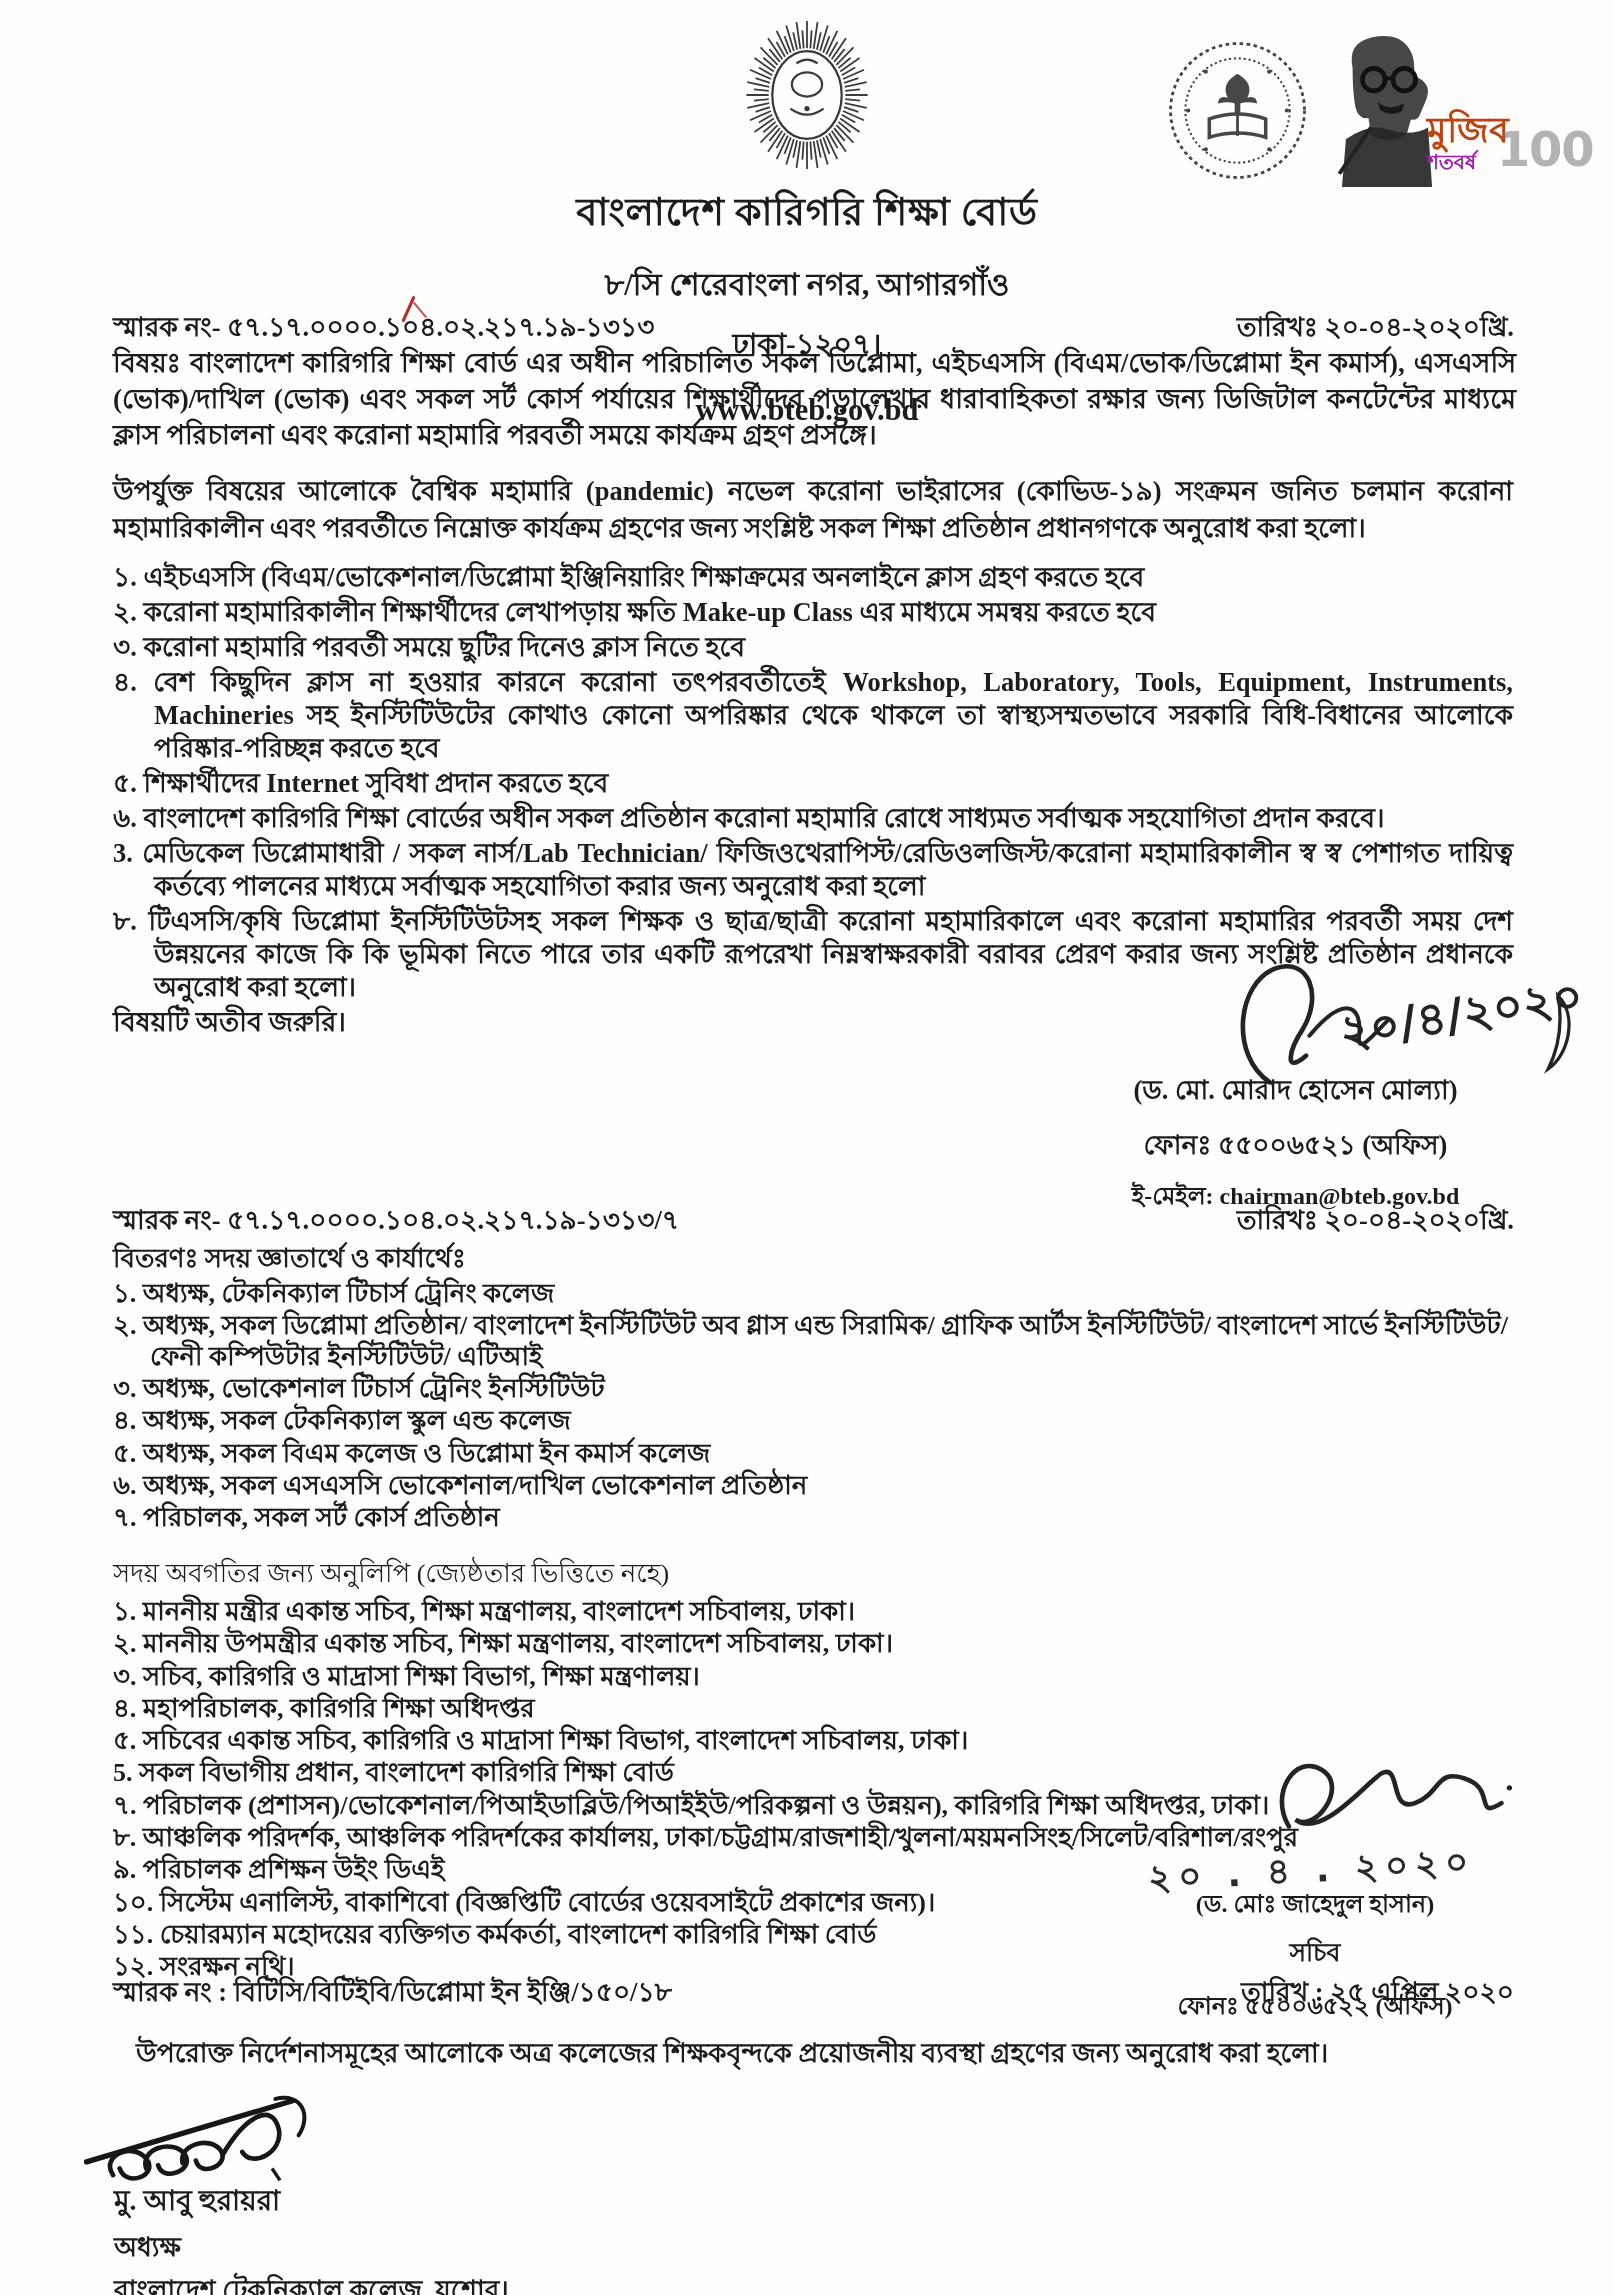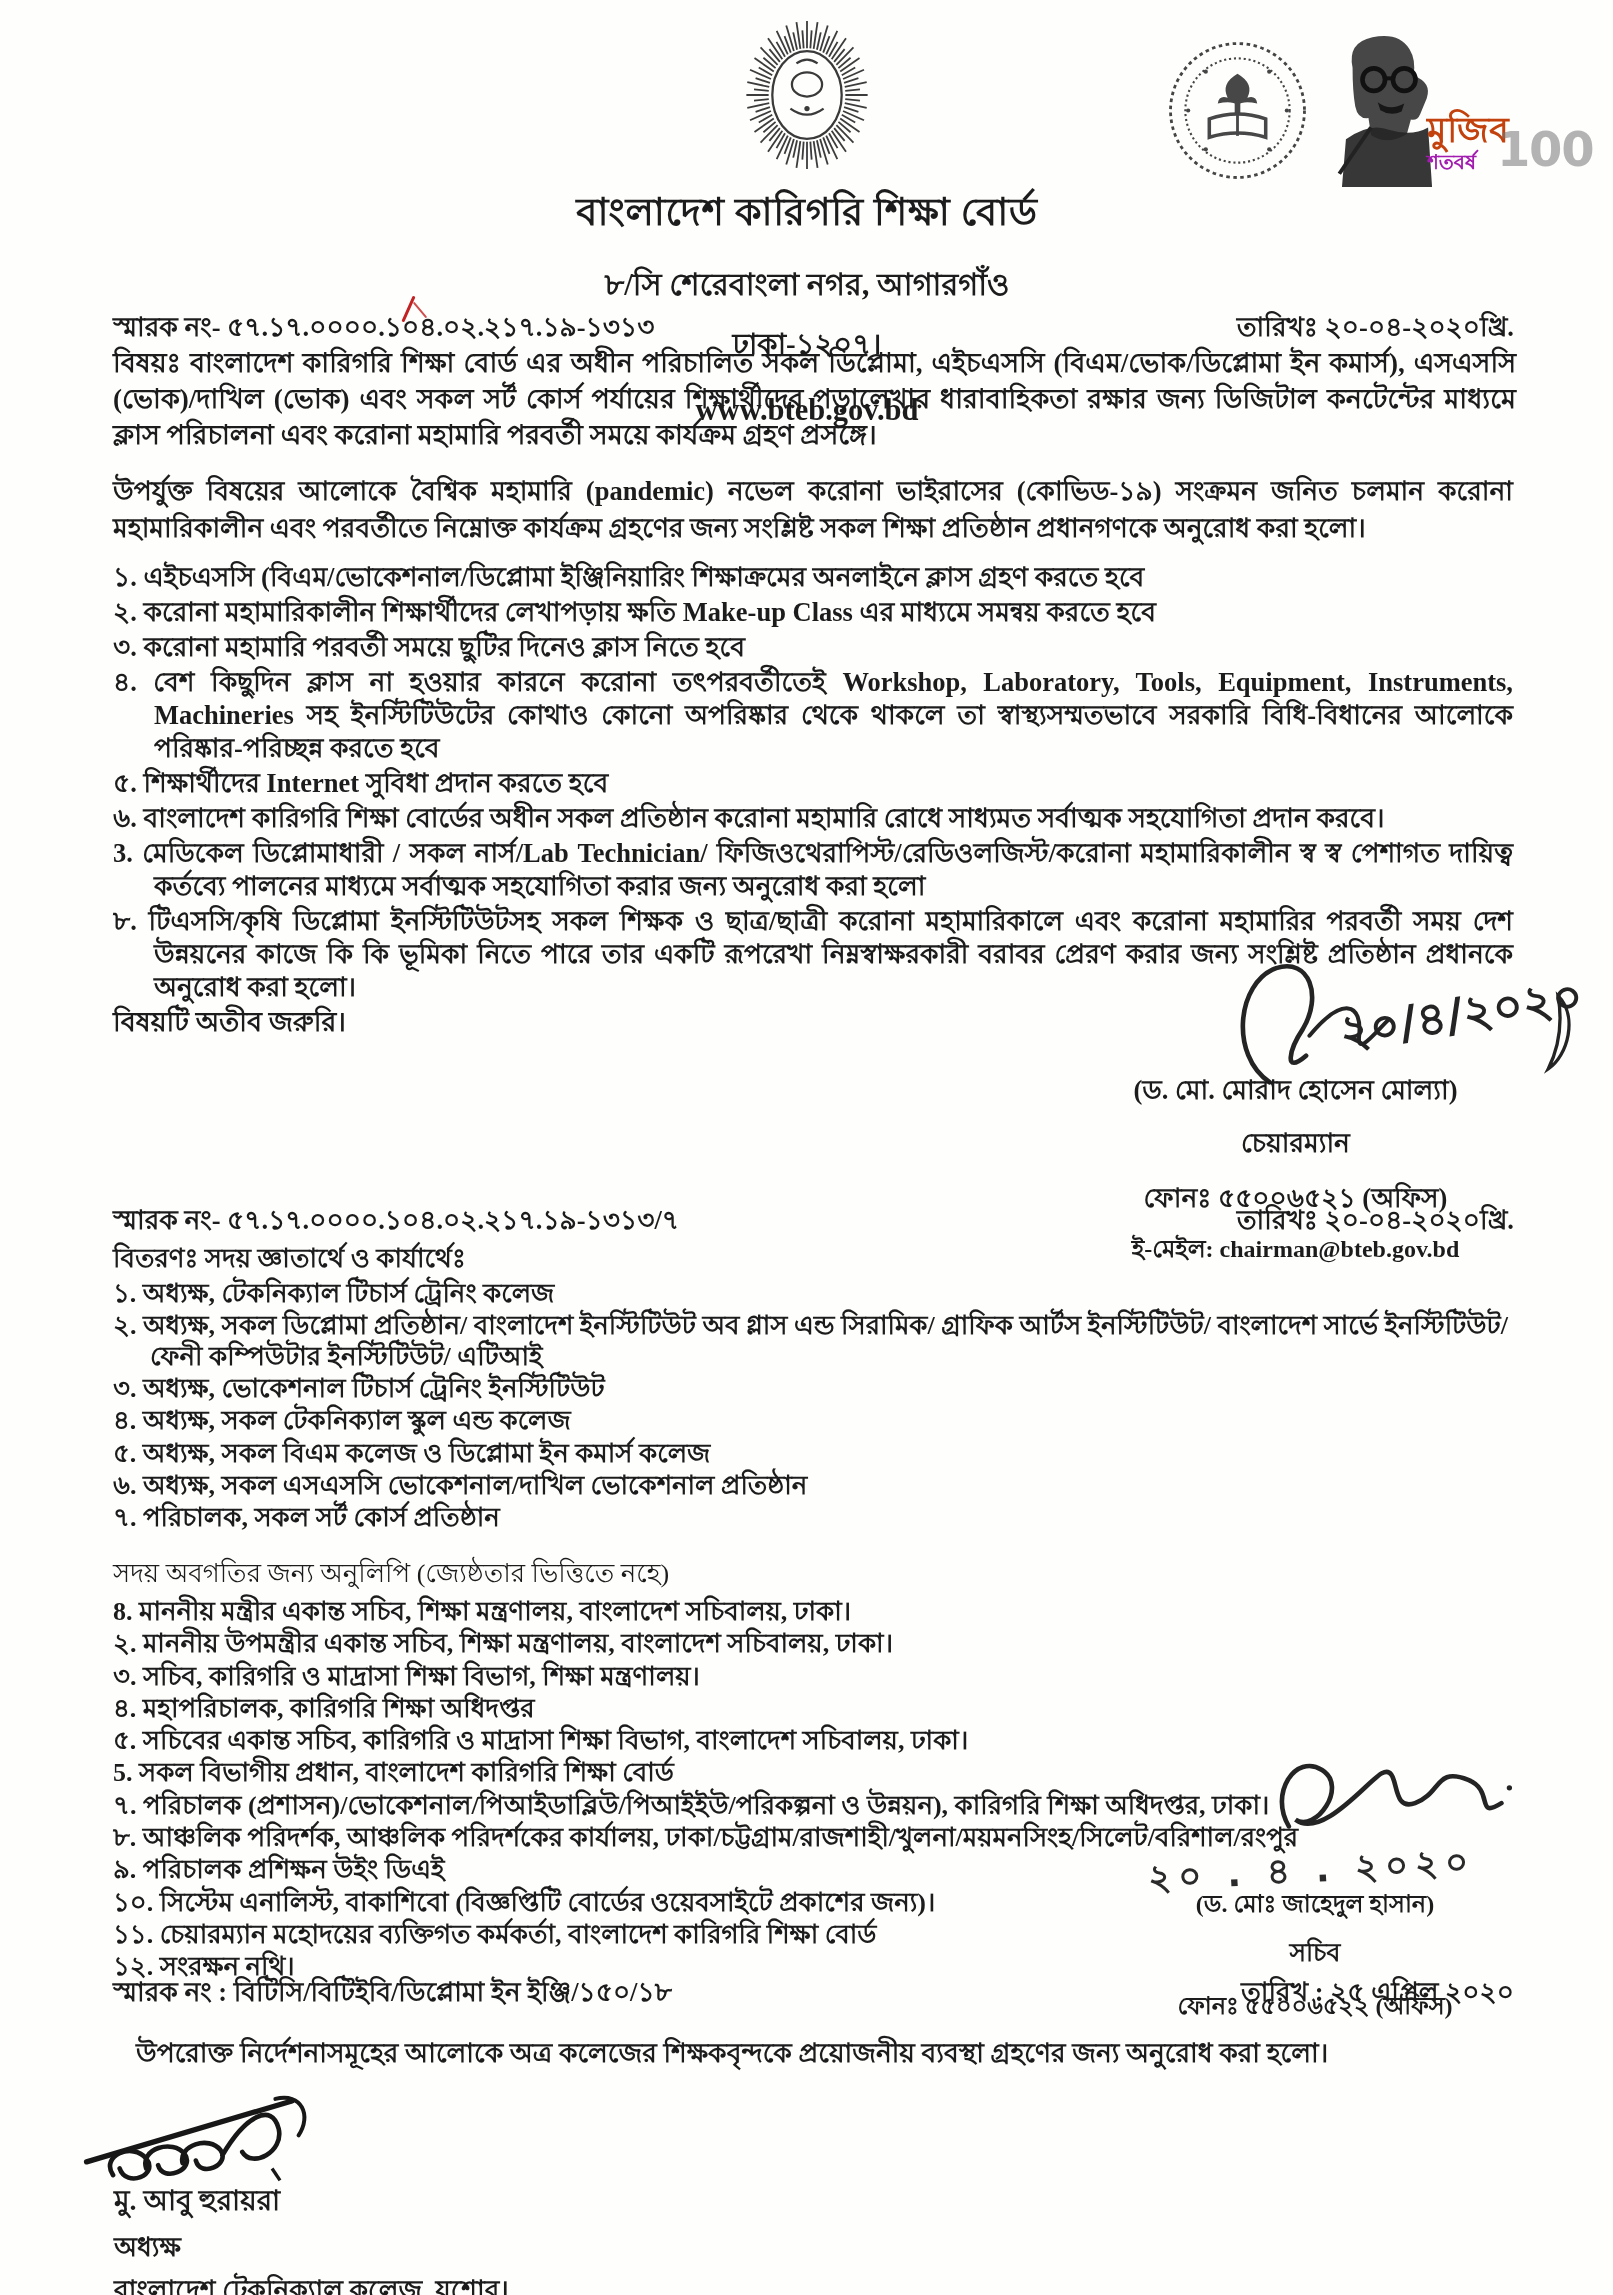--- a/index.html
+++ b/index.html
@@ -213,41 +213,40 @@
   <div class="urgent">বিষয়টি অতীব জরুরি।</div>
 
   <svg class="sig-svg" style="right:26.5px;top:956px;" width="398" height="133" viewBox="0 0 600 200">
     <path d="M120,190 C60,150 70,40 130,18 C180,2 200,60 170,110 C150,140 140,180 175,150" fill="none" stroke="#242424" stroke-width="7" stroke-linecap="round"></path>
     <path d="M180,120 C230,60 260,70 255,120 C252,150 275,120 300,95" fill="none" stroke="#242424" stroke-width="6" stroke-linecap="round"></path>
     <text x="230" y="140" font-size="70" font-weight="bold" fill="#242424" transform="rotate(-9 230 140)" font-family="'DejaVu Sans',sans-serif">২০/৪/২০২০</text>
     <path d="M555,60 C585,90 570,150 540,170 C560,130 560,90 555,60z" fill="none" stroke="#242424" stroke-width="5"></path>
   </svg>
   <div class="chairman">
     <div class="nm">(ড. মো. মোরাদ হোসেন মোল্যা)</div>
-    <div class="tt">চেয়ারম্যান</div>
     <div class="ph">ফোনঃ ৫৫০০৬৫২১ (অফিস)</div>
     <div class="em">ই-মেইল: chairman@bteb.gov.bd</div>
   </div>
 
   <div class="sec2">
     <div class="hd-row">
       <span class="memo-num">স্মারক নং- ৫৭.১৭.০০০০.১০৪.০২.২১৭.১৯-১৩১৩/৭</span>
       <span class="memo-date">তারিখঃ ২০-০৪-২০২০খ্রি.</span>
     </div>
     <div class="sub-hd">বিতরণঃ সদয় জ্ঞাতার্থে ও কার্যার্থেঃ</div>
     <div class="li">১. অধ্যক্ষ, টেকনিক্যাল টিচার্স ট্রেনিং কলেজ</div>
     <div class="li">২. অধ্যক্ষ, সকল ডিপ্লোমা প্রতিষ্ঠান/ বাংলাদেশ ইনস্টিটিউট অব গ্লাস এন্ড সিরামিক/ গ্রাফিক আর্টস ইনস্টিটিউট/ বাংলাদেশ সার্ভে ইনস্টিটিউট/ ফেনী কম্পিউটার ইনস্টিটিউট/ এটিআই</div>
     <div class="li">৩. অধ্যক্ষ, ভোকেশনাল টিচার্স ট্রেনিং ইনস্টিটিউট</div>
     <div class="li">৪. অধ্যক্ষ, সকল টেকনিক্যাল স্কুল এন্ড কলেজ</div>
     <div class="li">৫. অধ্যক্ষ, সকল বিএম কলেজ ও ডিপ্লোমা ইন কমার্স কলেজ</div>
     <div class="li">৬. অধ্যক্ষ, সকল এসএসসি ভোকেশনাল/দাখিল ভোকেশনাল প্রতিষ্ঠান</div>
     <div class="li">৭. পরিচালক, সকল সর্ট কোর্স প্রতিষ্ঠান</div>
 
     <div class="copies-title">সদয় অবগতির জন্য অনুলিপি (জ্যেষ্ঠতার ভিত্তিতে নহে)</div>
-    <div class="li">8. মাননীয় মন্ত্রীর একান্ত সচিব, শিক্ষা মন্ত্রণালয়, বাংলাদেশ সচিবালয়, ঢাকা।</div>
+    <div class="li">১. মাননীয় মন্ত্রীর একান্ত সচিব, শিক্ষা মন্ত্রণালয়, বাংলাদেশ সচিবালয়, ঢাকা।</div>
     <div class="li">২. মাননীয় উপমন্ত্রীর একান্ত সচিব, শিক্ষা মন্ত্রণালয়, বাংলাদেশ সচিবালয়, ঢাকা।</div>
     <div class="li">৩. সচিব, কারিগরি ও মাদ্রাসা শিক্ষা বিভাগ, শিক্ষা মন্ত্রণালয়।</div>
     <div class="li">৪. মহাপরিচালক, কারিগরি শিক্ষা অধিদপ্তর</div>
     <div class="li">৫. সচিবের একান্ত সচিব, কারিগরি ও মাদ্রাসা শিক্ষা বিভাগ, বাংলাদেশ সচিবালয়, ঢাকা।</div>
     <div class="li">5. সকল বিভাগীয় প্রধান, বাংলাদেশ কারিগরি শিক্ষা বোর্ড</div>
     <div class="li">৭. পরিচালক (প্রশাসন)/ভোকেশনাল/পিআইডাব্লিউ/পিআইইউ/পরিকল্পনা ও উন্নয়ন), কারিগরি শিক্ষা অধিদপ্তর, ঢাকা।</div>
     <div class="li">৮. আঞ্চলিক পরিদর্শক, আঞ্চলিক পরিদর্শকের কার্যালয়, ঢাকা/চট্টগ্রাম/রাজশাহী/খুলনা/ময়মনসিংহ/সিলেট/বরিশাল/রংপুর</div>
     <div class="li">৯. পরিচালক প্রশিক্ষন উইং ডিএই</div>
     <div class="li">১০. সিস্টেম এনালিস্ট, বাকাশিবো (বিজ্ঞপ্তিটি বোর্ডের ওয়েবসাইটে প্রকাশের জন্য)।</div>
     <div class="li">১১. চেয়ারম্যান মহোদয়ের ব্যক্তিগত কর্মকর্তা, বাংলাদেশ কারিগরি শিক্ষা বোর্ড</div>

